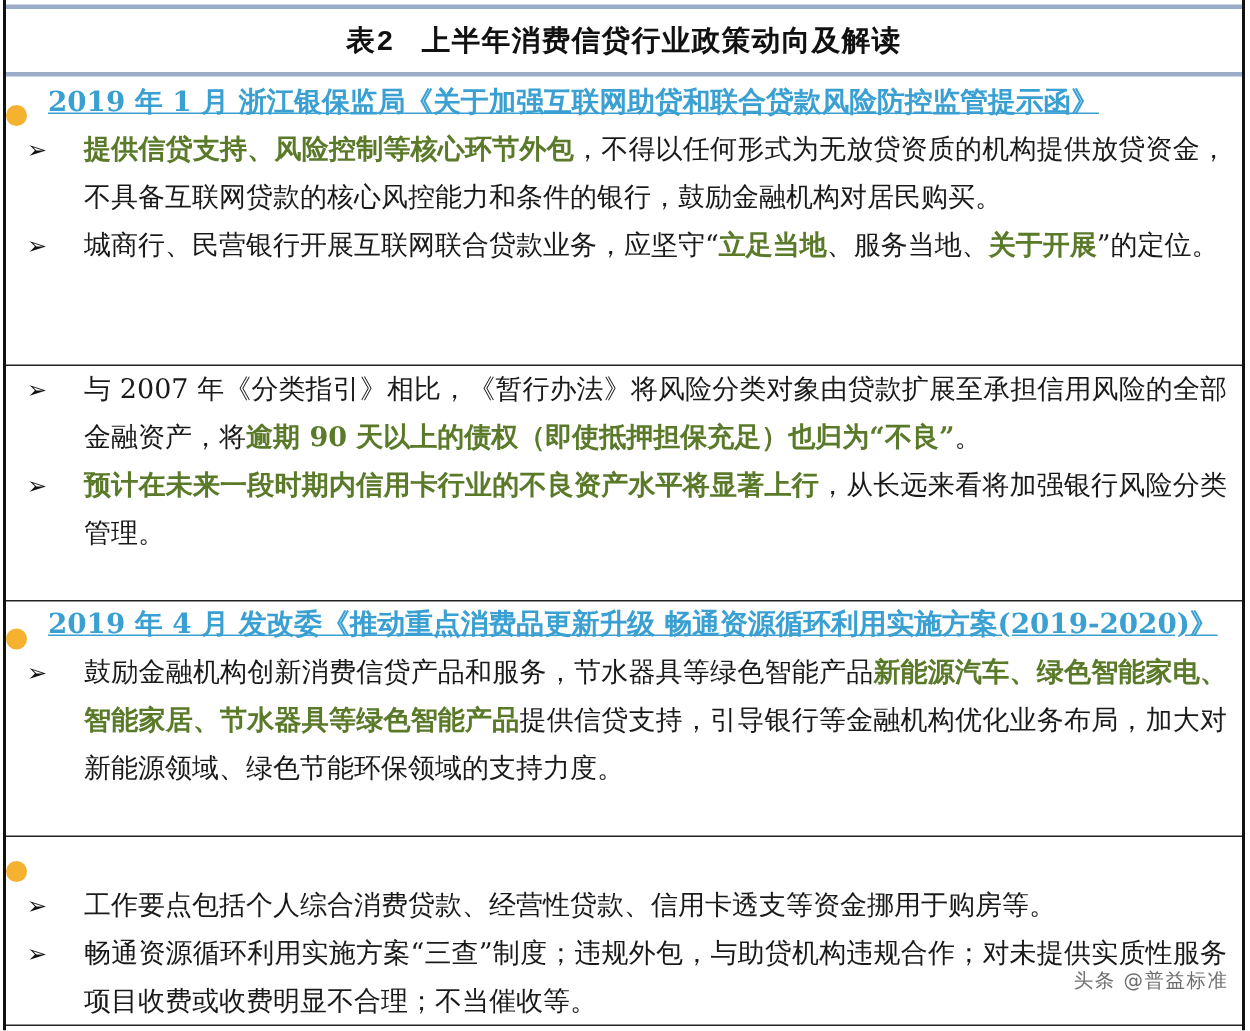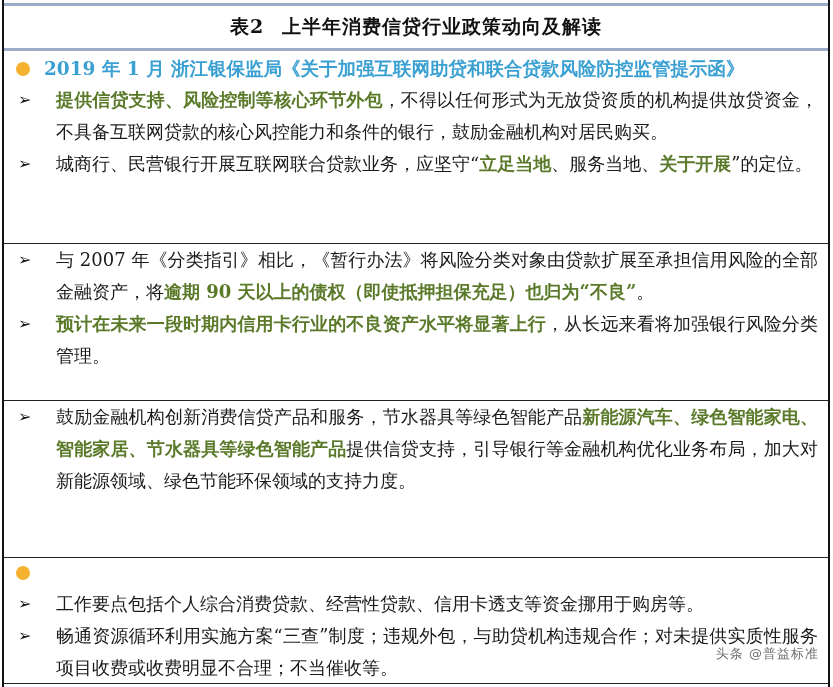--- a/index.html
+++ b/index.html
@@ -2,26 +2,26 @@
 <html><head>
 <meta charset="utf-8">
 <style>
   html, body { margin: 0; padding: 0; background: #ffffff; }
   body { width: 833px; height: 687px; overflow: hidden; position: relative;
          font-family: "DejaVu Serif", "Liberation Serif", serif; color: #1a1a1a; }
   .frame { position: absolute; left: 2px; top: 0; width: 828px; height: 687px;
            border-left: 2px solid #111; border-right: 2px solid #111; box-sizing: border-box; }
   .title-band { position: absolute; left: 0; right: 0; top: 3px; height: 48px;
                 border-top: 3px solid #9aacc8; border-bottom: 3px solid #9aacc8;
-                display: flex; align-items: center; justify-content: center; box-sizing: border-box; }
+                display: flex; align-items: center; justify-content: center; box-sizing: border-box; font-family: Liberation Mono, monospace; }
   .title-band .t { font-size: 19px; font-weight: bold; letter-spacing: 1px; color: #111; }
   .title-band .t .num { margin-right: 18px; }
   .section { position: absolute; left: 0; right: 0; border-bottom: 1.5px solid #222; box-sizing: border-box; }
-  .sec-head { display: flex; align-items: flex-start; padding-left: 12px; height: 30px; line-height: 30px;
-              font-size: 18.5px; font-weight: bold; color: #3aa0d2; white-space: nowrap; }
+  .sec-head { display: flex; align-items: flex-end; height: 30px; line-height: 30px;
+              font-size: 18.5px; font-weight: bold; color: #3aa0d2; white-space: nowrap; text-decoration: underline; }
   .sec-head.two { height: auto; white-space: normal; line-height: 32px; padding-right: 8px; }
   .dot { display: inline-block; width: 14px; height: 14px; border-radius: 50%; background: #f5b230;
          margin-right: 14px; flex: 0 0 14px; margin-top: 8px; }
   .sec-head.two .dot { margin-top: 9px; }
   .bullet { display: flex; padding-left: 14px; padding-right: 10px; font-size: 18px; line-height: 32px; }
   .arrow { flex: 0 0 38px; font-size: 16px; color: #111; font-family: "DejaVu Sans", sans-serif; }
   .btext { flex: 1; text-align: justify; }
   .g { color: #5a7a2a; font-weight: bold; }
   .watermark { position: absolute; right: 14px; top: 645px; font-size: 13px; color: #555;
                font-family: "DejaVu Sans", sans-serif; opacity: 0.85; letter-spacing: 1px; }
@@ -56,20 +56,24 @@
       <span class="arrow">➢</span>
       <span class="btext"><span>与 2007 年《分类指引》相比，《暂行办法》将风险分类对象由贷款扩展至承担信用风险的全部金融资产，将</span><span class="g">逾期 90 天以上的债权（即使抵押担保充足）也归为“不良”</span><span>。</span></span>
     </div>
     <div class="bullet">
       <span class="arrow">➢</span>
       <span class="btext"><span class="g">预计在未来一段时期内信用卡行业的不良资产水平将显著上行</span><span>，从长远来看将加强银行风险分类管理。</span></span>
     </div>
   </div>
 
   <div class="section" style="top:401px;height:157px;">
+    <div class="sec-head two">
+      <span class="dot"></span>
+      <span>2019 年 4 月  发改委《推动重点消费品更新升级 畅通资源循环利用实施方案(2019-2020)》</span>
+    </div>
     <div class="bullet">
       <span class="arrow">➢</span>
       <span class="btext"><span>鼓励金融机构创新消费信贷产品和服务，节水器具等绿色智能产品</span><span class="g">新能源汽车、绿色智能家电、智能家居、节水器具等绿色智能产品</span><span>提供信贷支持，引导银行等金融机构优化业务布局，加大对新能源领域、绿色节能环保领域的支持力度。</span></span>
     </div>
   </div>
 
   <div class="section" style="top:558px;height:126px;">
     <div class="sec-head">
       <span class="dot"></span>
     </div>

